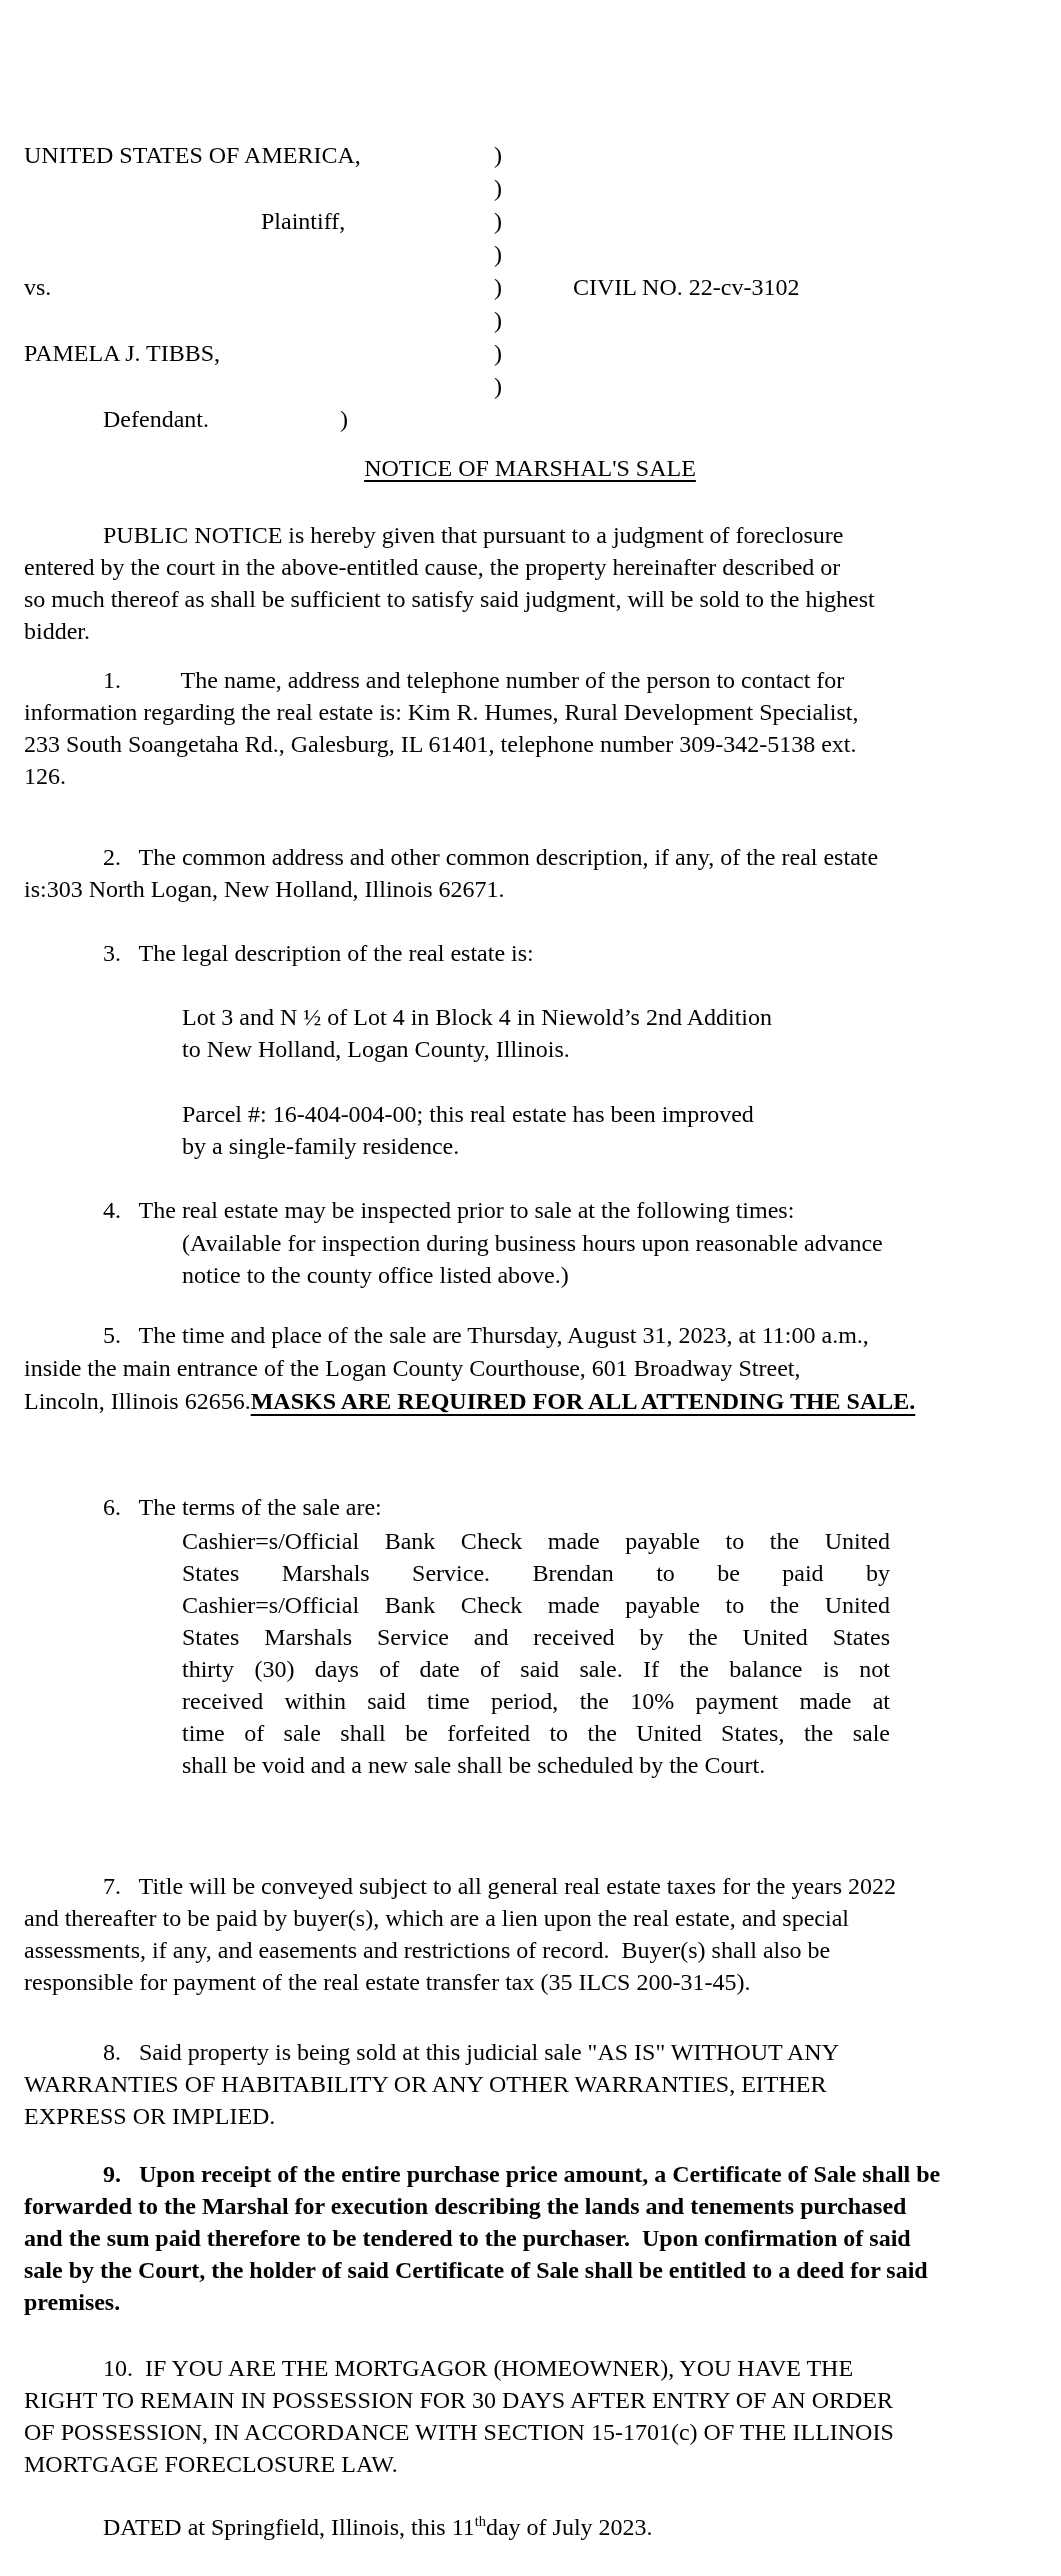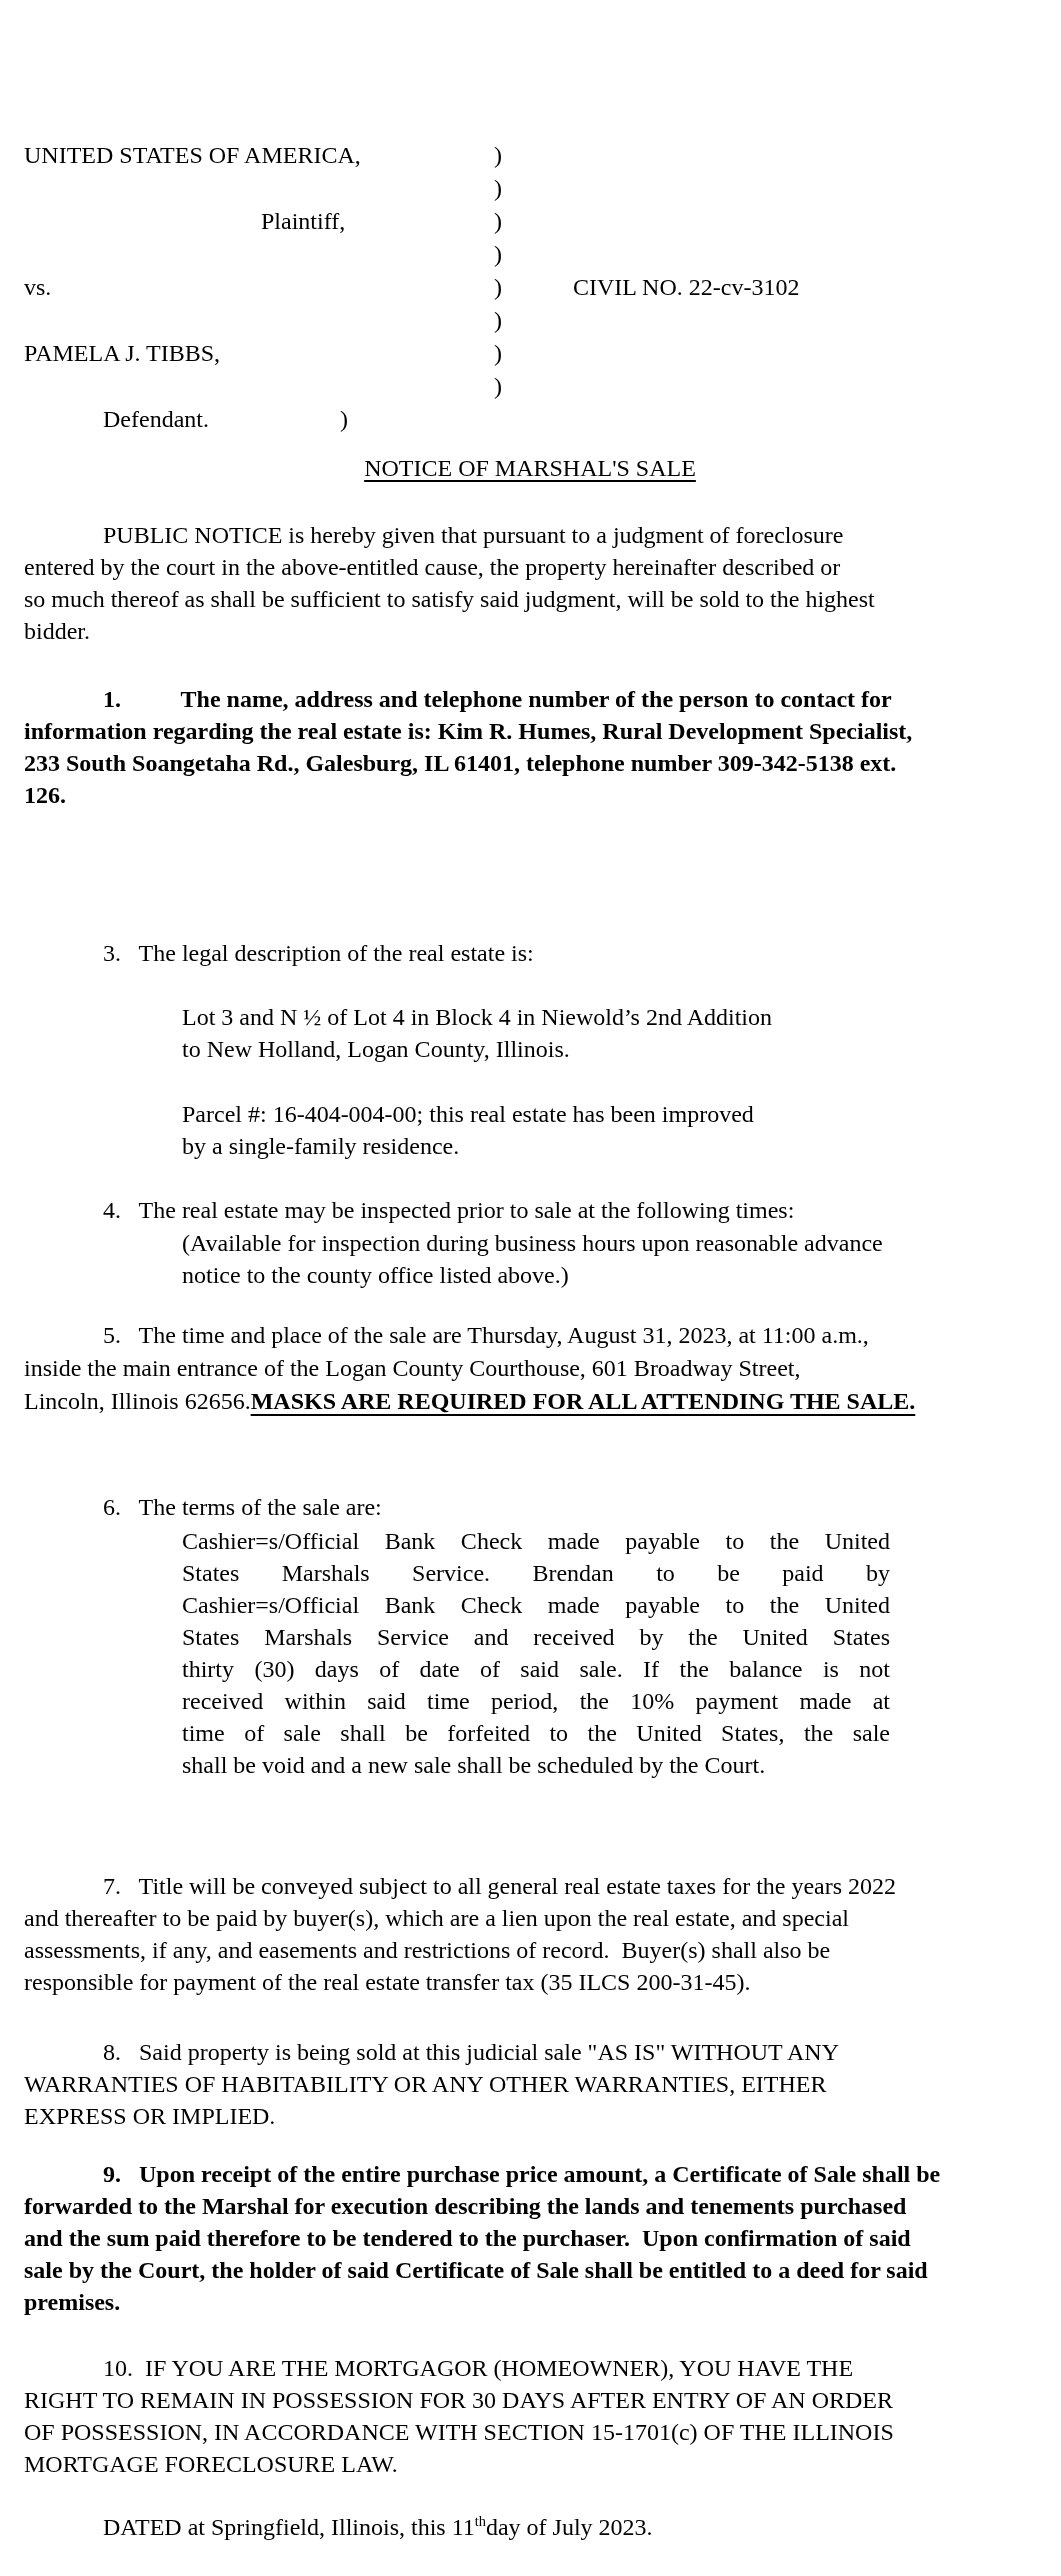--- a/index.html
+++ b/index.html
@@ -93,25 +93,27 @@
 
   <div class="abs center" style="top:455px;">
     <span class="doc-title">NOTICE OF MARSHAL'S SALE</span>
   </div>
 
   <div class="abs para indent" style="top:519px;">PUBLIC NOTICE is hereby given that pursuant to a judgment of foreclosure
 entered by the court in the above-entitled cause, the property hereinafter described or
 so much thereof as shall be sufficient to satisfy said judgment, will be sold to the highest
 bidder.</div>
 
-  <div class="abs para indent" style="top:683px;font-weight:bold;">1.          The name, address and telephone number of the person to contact for
+  <div class="abs para indent" style="top:664px;">1.          The name, address and telephone number of the person to contact for
 information regarding the real estate is: Kim R. Humes, Rural Development Specialist,
 233 South Soangetaha Rd., Galesburg, IL 61401, telephone number 309-342-5138 ext.
 126.</div>
 
+  <div class="abs para indent" style="top:841px;">2.   The common address and other common description, if any, of the real estate
+is:303 North Logan, New Holland, Illinois 62671.</div>
 
   <div class="abs para indent" style="top:937px;">3.   The legal description of the real estate is:</div>
 
   <div class="abs" style="top:1001px;">
     <div class="blk">Lot 3 and N ½ of Lot 4 in Block 4 in Niewold’s 2nd Addition
 to New Holland, Logan County, Illinois.</div>
   </div>
 
   <div class="abs" style="top:1098px;">
     <div class="blk">Parcel #: 16-404-004-00; this real estate has been improved

